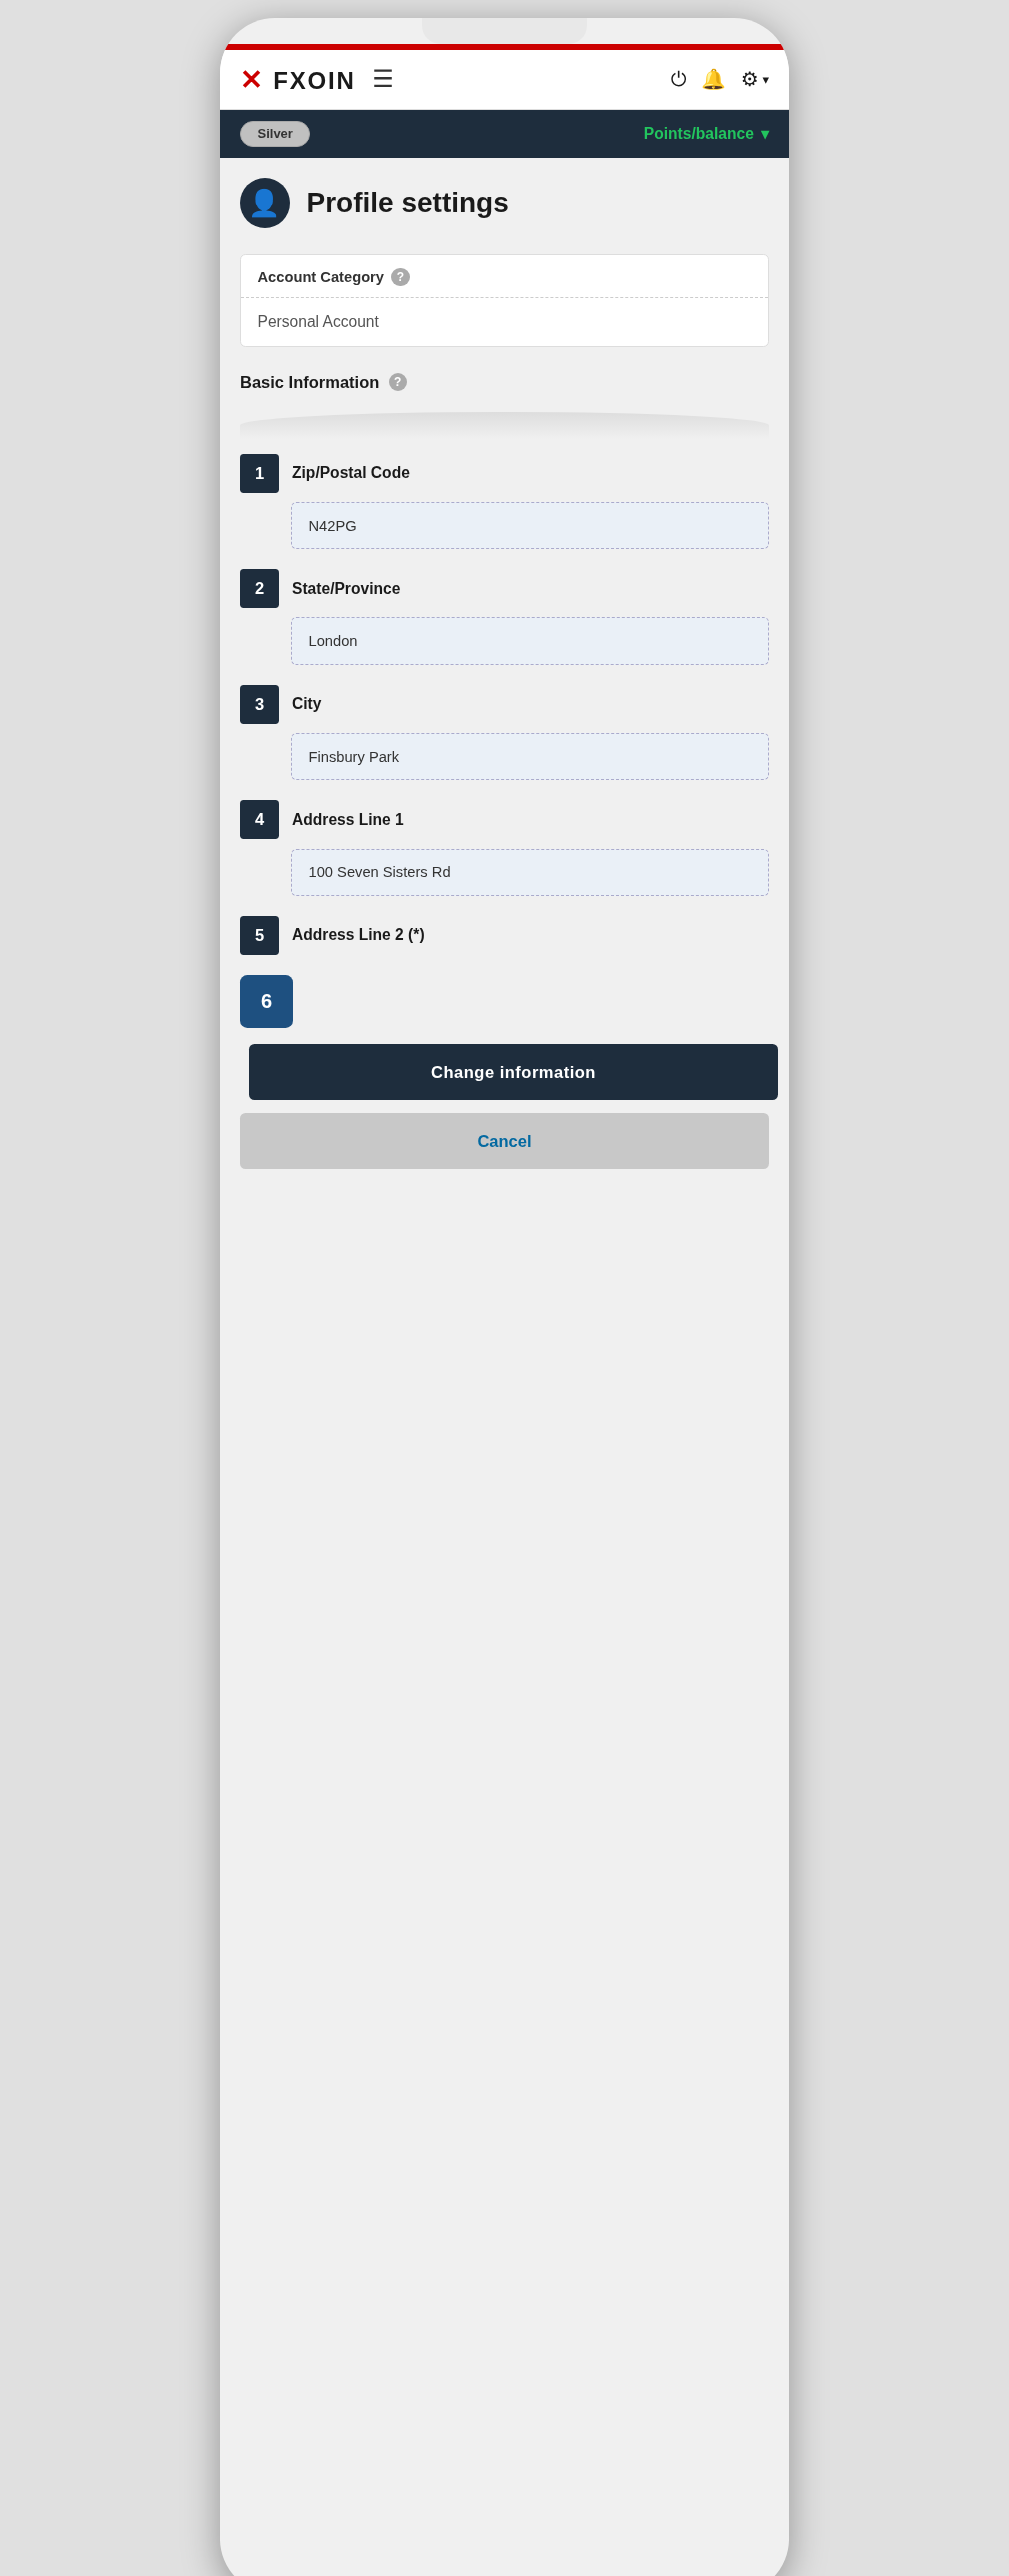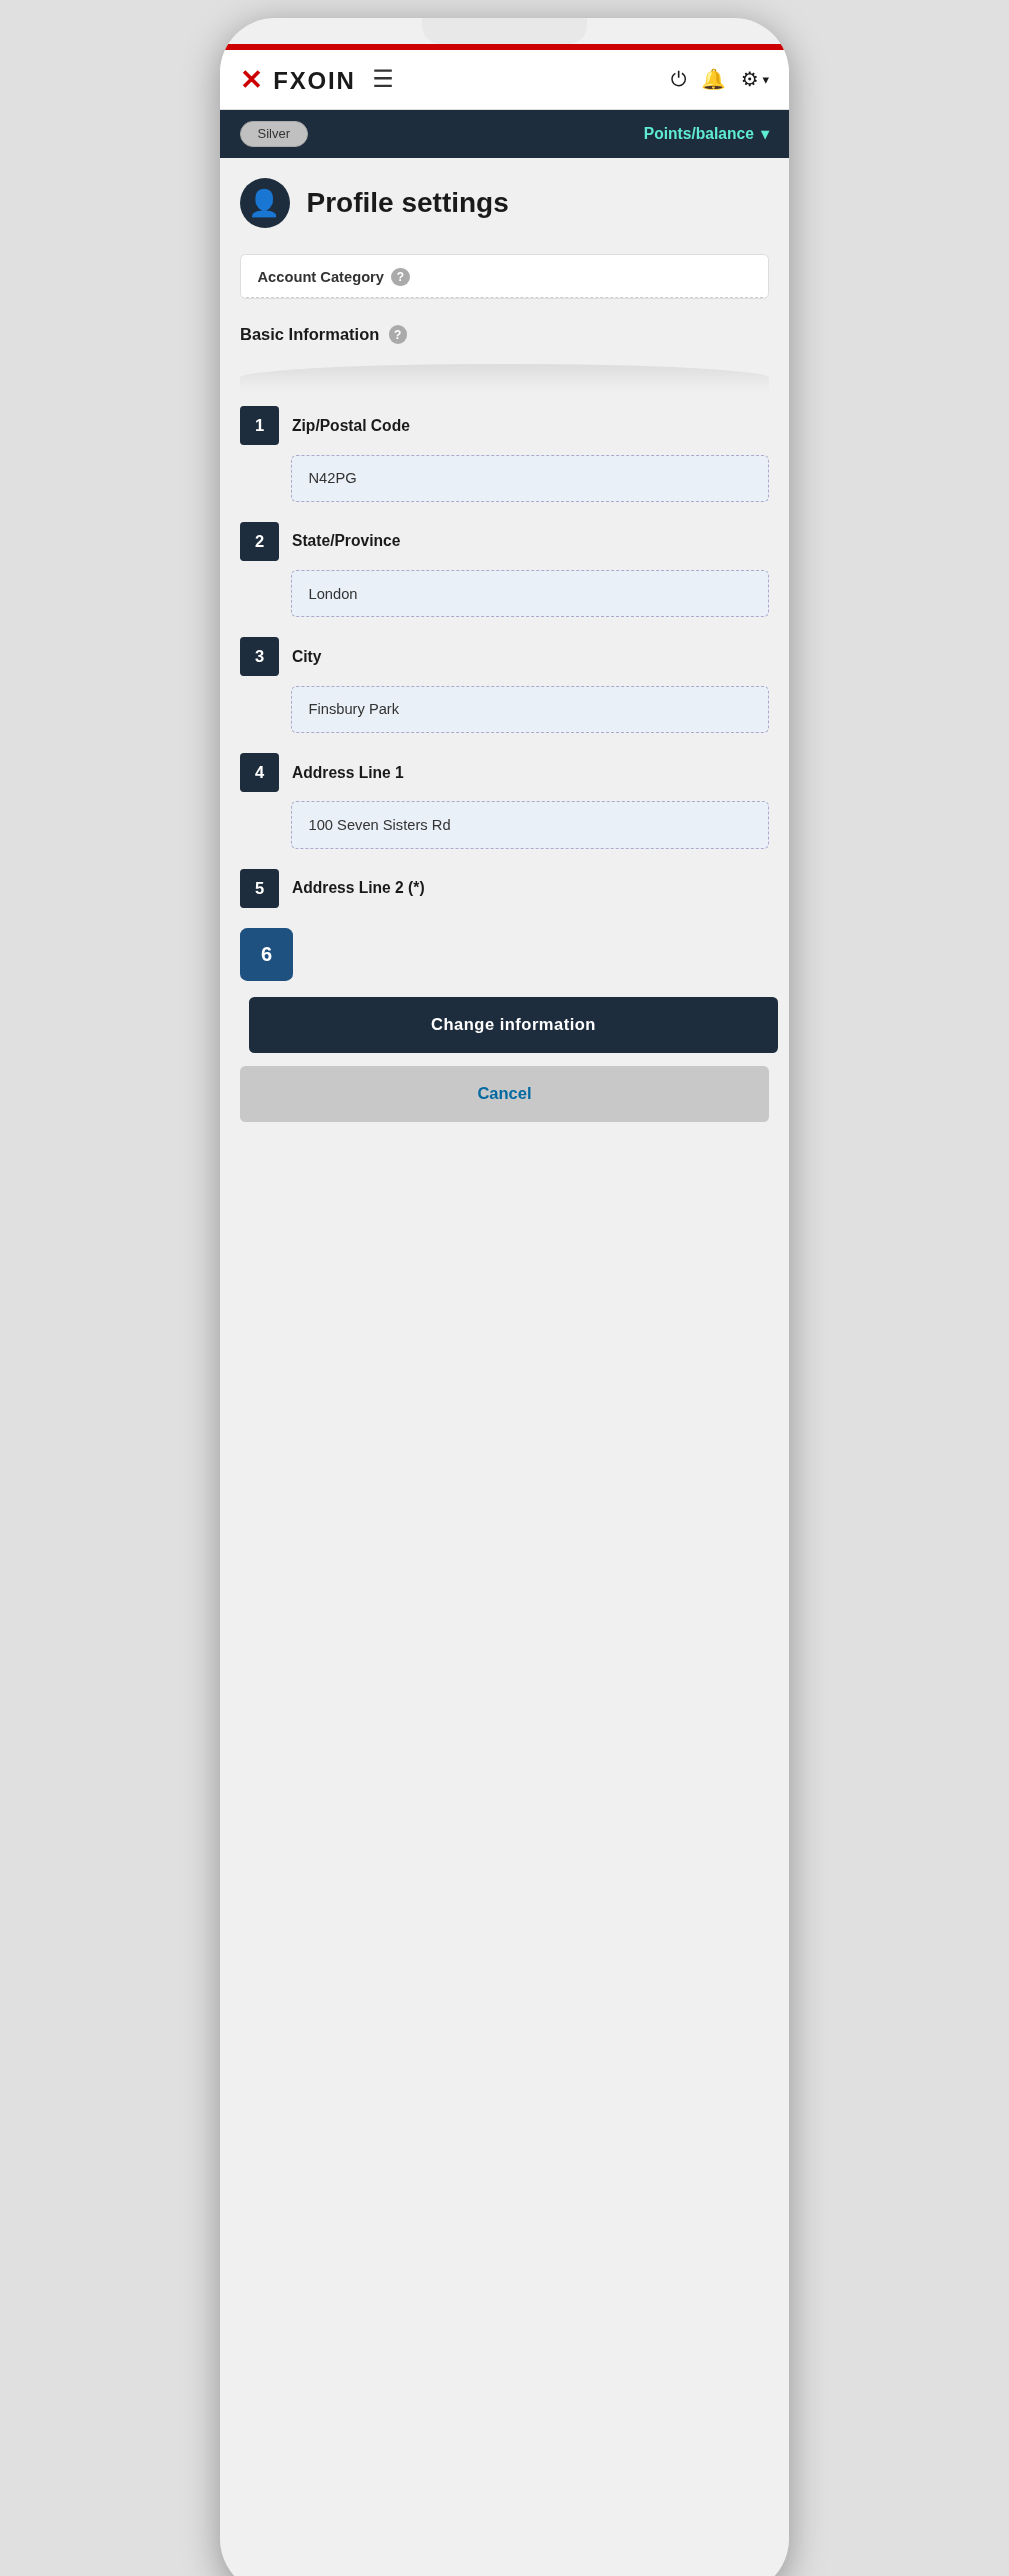--- a/index.html
+++ b/index.html
@@ -102,28 +102,28 @@
       display: flex;
       align-items: center;
       justify-content: space-between;
       padding: 11px 20px;
     }
 
     .silver-badge {
       background: #c0c0c0;
       color: #333;
       font-size: 13px;
-      font-weight: 400;
+      font-weight: 700;
       padding: 4.6px 16.5px;
       border-radius: 13px;
       border: 0.9px solid #aaa;
     }
 
     .points-balance {
-      color: #5eead4;
+      color: #22c55e;
       font-size: 15.6px;
       font-weight: 700;
       display: flex;
       align-items: center;
       gap: 7.3px;
       cursor: pointer;
     }
 
     .chevron-down {
       font-size: 13px;
@@ -353,20 +353,21 @@
   </div>
 
   <div class="main-content">
 
     
     <div class="account-category-card">
       <div class="account-category-label">
         <span>Account Category</span>
         <div class="help-icon">?</div>
       </div>
+      <div class="account-category-value">Personal Account</div>
     </div>
 
     
     <div class="section-header">
       <span class="section-title">Basic Information</span>
       <div class="help-icon">?</div>
     </div>
 
     
     <div style="height:27.5px; background: linear-gradient(to bottom, #ddd 0%, #f0f0f0 100%); border-radius: 50% 50% 0 0 / 13.8px; margin-bottom: 14.7px;"></div>

